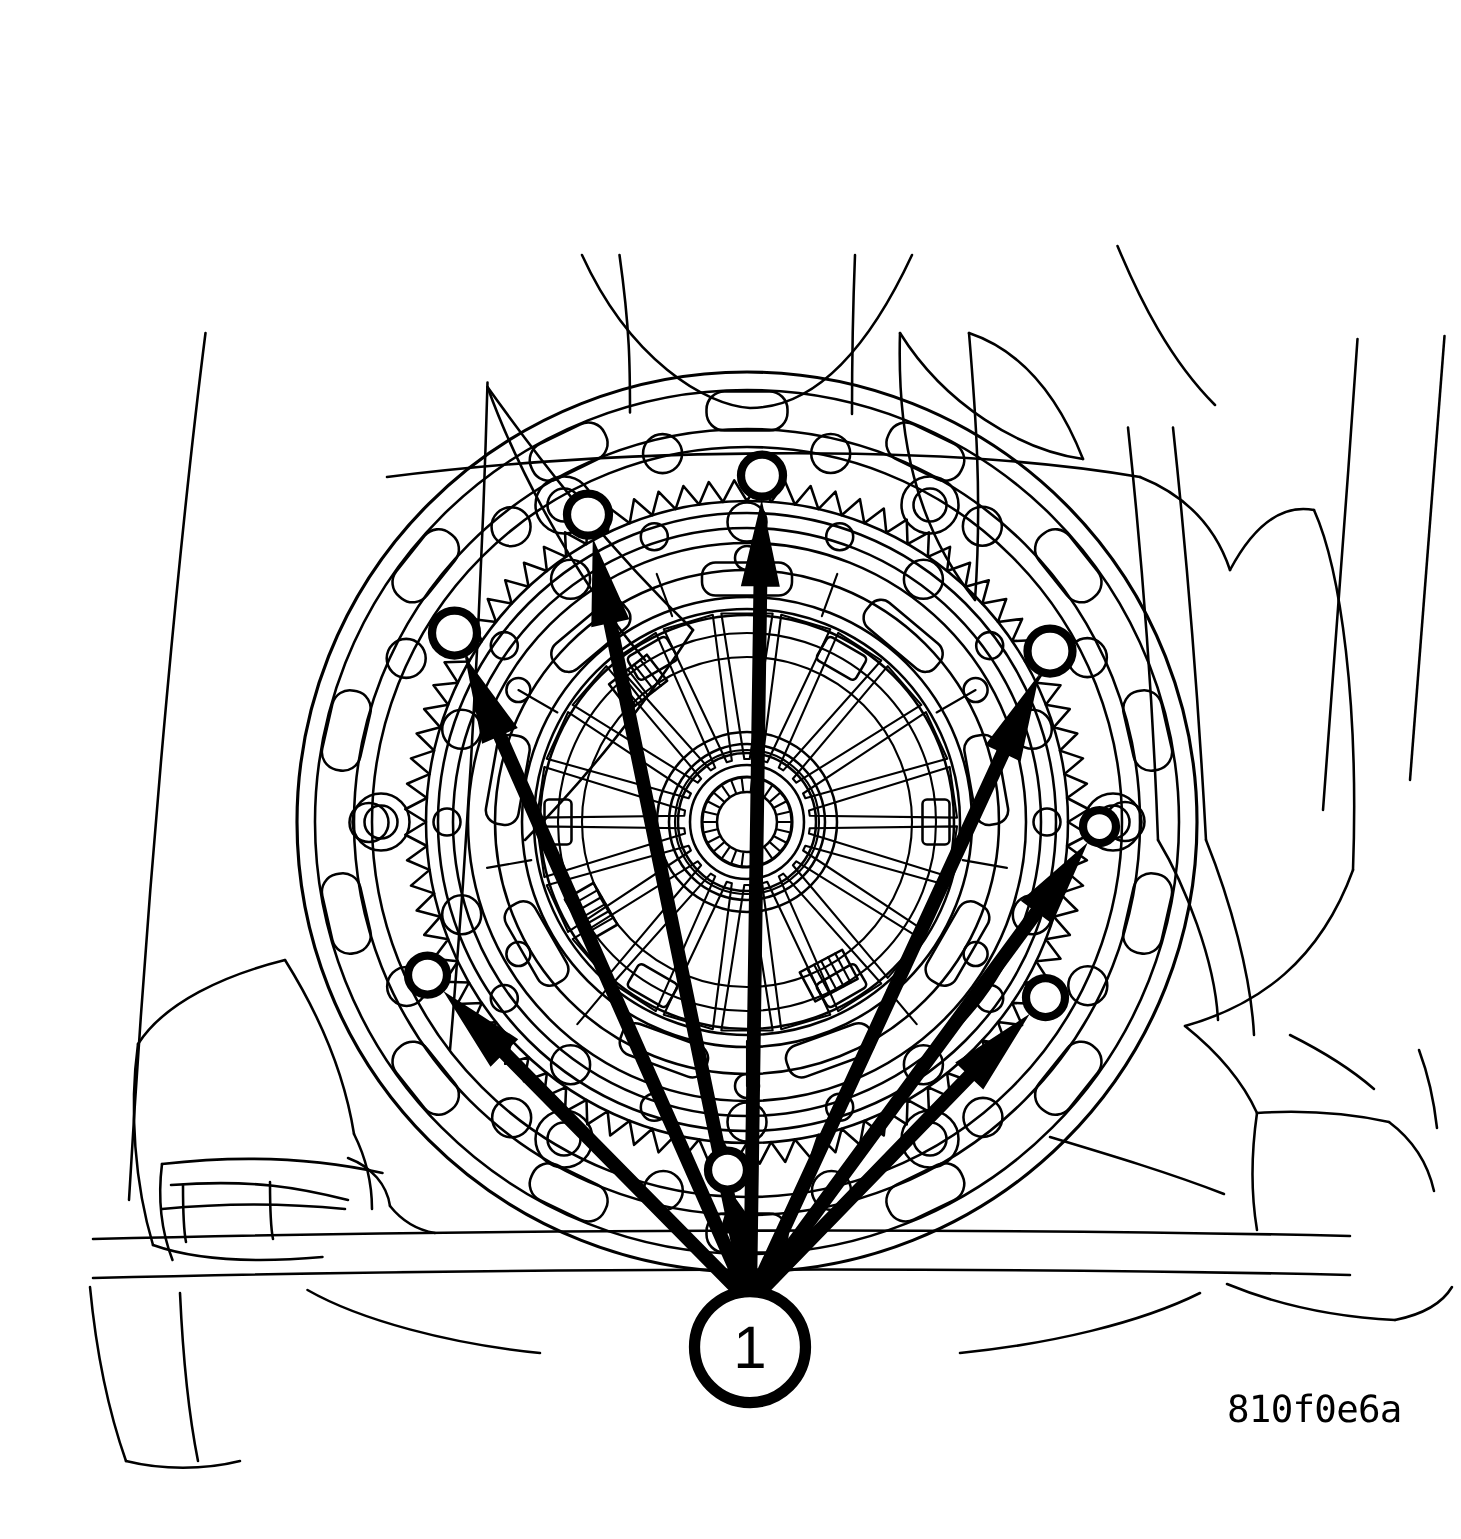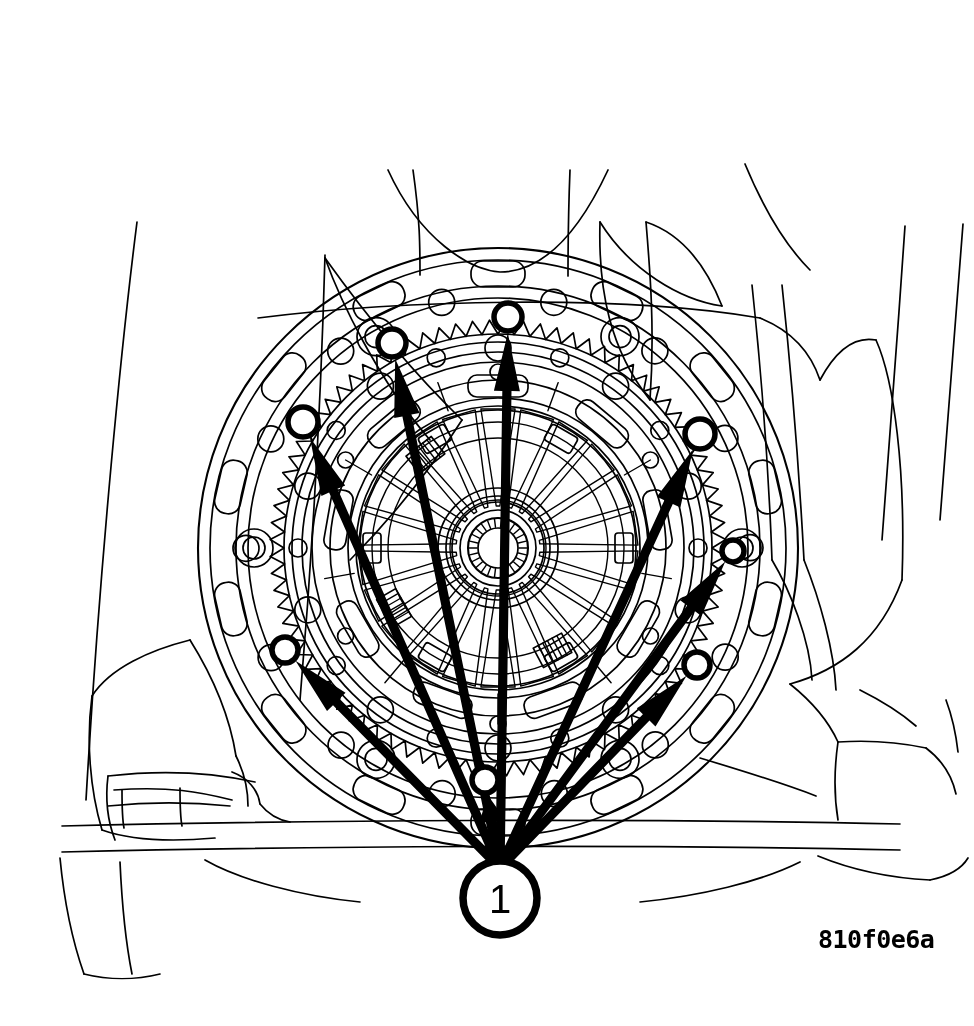--- a/index.html
+++ b/index.html
@@ -38,21 +38,21 @@
     fill: #000000;
     text-anchor: middle;
     dominant-baseline: central;
   }
   #figure-id {
     position: absolute;
     left: 818px;
     top: 925px;
     font-family: "DejaVu Sans Mono", "Liberation Mono", monospace;
     font-size: 25px;
-    font-weight: bold;
+    font-weight: normal;
     letter-spacing: -0.5px;
     color: #000000;
     white-space: nowrap;
   }
 </style>
 </head>
 <body>
 
 <div id="figure-root">
 

